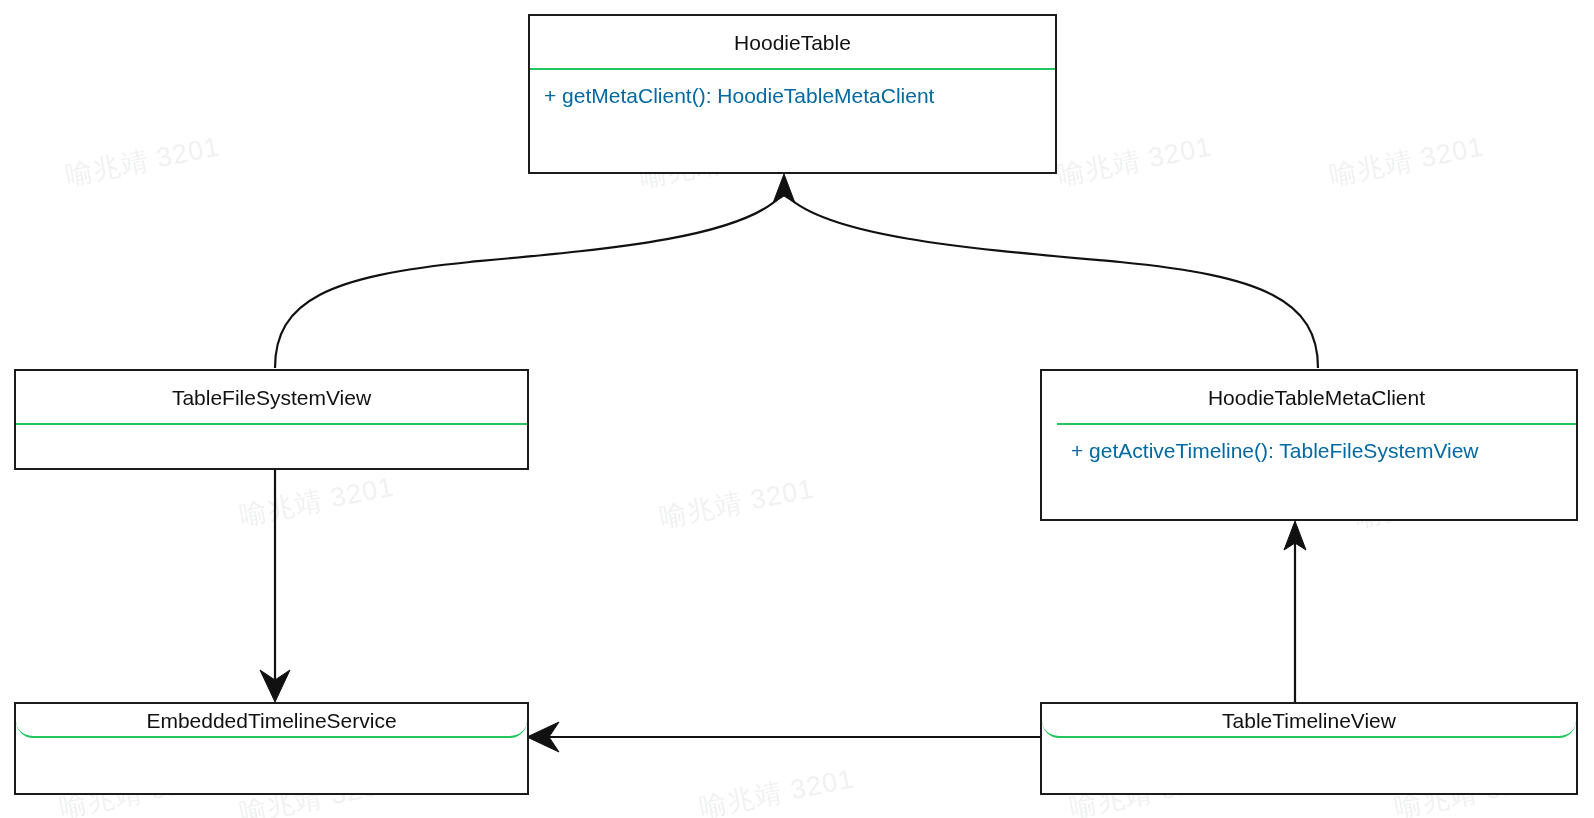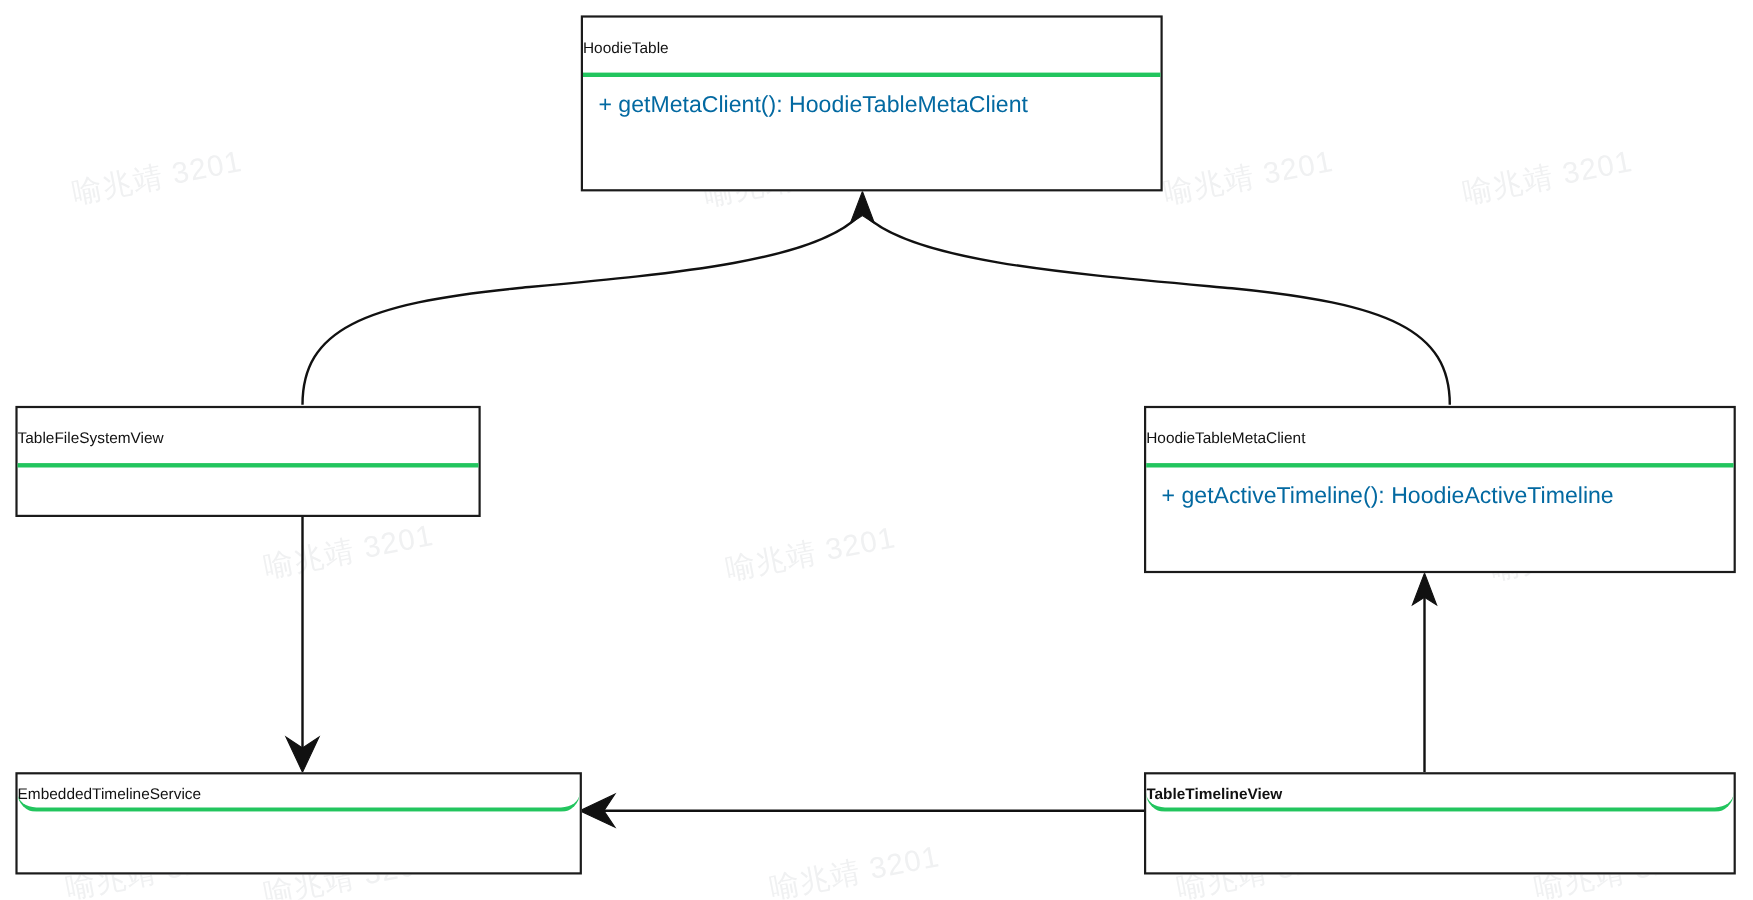--- a/index.html
+++ b/index.html
@@ -44,24 +44,24 @@
     position: absolute;
     box-sizing: border-box;
     background: #ffffff;
     border: 2px solid #1b1b1b;
     z-index: 3;
   }
   .uml-header {
     box-sizing: border-box;
     height: 54px;
     line-height: 54px;
-    text-align: left;
-    font-size: 14px;
+    text-align: center;
+    font-size: 21px;
     color: #111111;
-    border-bottom: 4px solid #22c55e;
+    border-bottom: 2px solid #22c55e;
     white-space: nowrap;
     overflow: hidden;
   }
   .uml-header.short {
     height: 34px;
     line-height: 34px;
     border-radius: 17px;
   }
   .uml-body {
     box-sizing: border-box;
@@ -139,35 +139,35 @@
     <polygon class="solid-head" points="527,737 559,722 549,737 559,752"></polygon>
   </svg>
 
   <div class="uml-class" style="left:528px; top:14px; width:529px; height:160px;">
     <div class="uml-header">HoodieTable</div>
     <div class="uml-body">
       <div class="uml-row">+ getMetaClient(): HoodieTableMetaClient</div>
     </div>
   </div>
 
-  <div class="uml-class" style="left:14px; top:369px; width:423px; height:101px;">
+  <div class="uml-class" style="left:14px; top:369px; width:515px; height:101px;">
     <div class="uml-header">TableFileSystemView</div>
     <div class="uml-body empty"></div>
   </div>
 
-  <div class="uml-class" style="left:1040px; top:369px; width:538px; height:152px;">
+  <div class="uml-class" style="left:1040px; top:369px; width:538px; height:152px;padding-left:15px;">
     <div class="uml-header">HoodieTableMetaClient</div>
     <div class="uml-body">
-      <div class="uml-row">+ getActiveTimeline(): HoodieActiveTimeline</div>
+      <div class="uml-row">+ getActiveTimeline(): TableFileSystemView</div>
     </div>
   </div>
 
   <div class="uml-class" style="left:14px; top:702px; width:515px; height:93px;">
     <div class="uml-header short">EmbeddedTimelineService</div>
     <div class="uml-body empty"></div>
   </div>
 
-  <div class="uml-class" style="left:1040px; top:702px; width:538px; height:93px;font-weight:bold;">
+  <div class="uml-class" style="left:1040px; top:702px; width:538px; height:93px;">
     <div class="uml-header short">TableTimelineView</div>
     <div class="uml-body empty"></div>
   </div>
 
 </div>
 
 </body></html>

